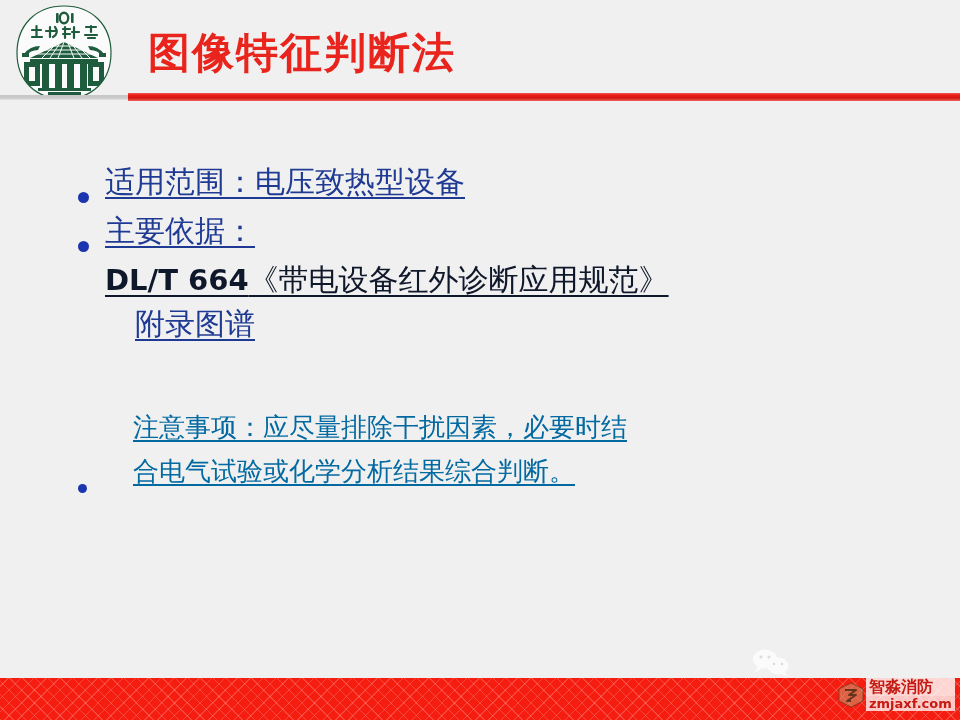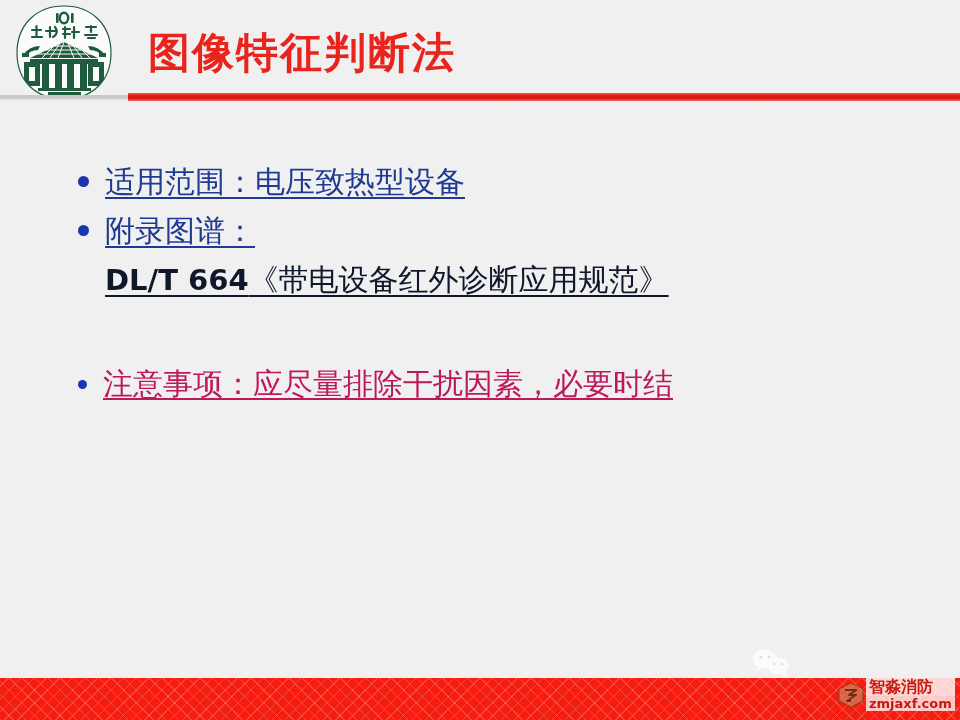--- a/index.html
+++ b/index.html
@@ -77,21 +77,21 @@
     position: absolute;
     left: 78px;
     top: 160px;
     width: 840px;
     color: #1f3a93;
     font-family: "DejaVu Serif", "Liberation Serif", serif;
   }
 
   .bullet-row {
     display: flex;
-    align-items: flex-start;
+    align-items: flex-end;
     margin-bottom: 6px;
   }
   .bullet-dot {
     flex: 0 0 auto;
     width: 11px;
     height: 11px;
     border-radius: 50%;
     background: #1a35ad;
     margin-top: 16px;
     margin-right: 16px;
@@ -135,23 +135,24 @@
   }
   .sub-indent .u {
     text-decoration: underline;
     text-underline-offset: 5px;
     text-decoration-thickness: 2px;
   }
 
   .gap { height: 60px; }
 
   .para-text {
-    font-size: 30px;
+    font-size: 26px;
     line-height: 44px;
-    color: #be185d;
+    color: #0369a1;
+    margin-left: 30px;
   }
   .para-text .u {
     text-decoration: underline;
     text-underline-offset: 4px;
     text-decoration-thickness: 2px;
   }
 
   
   .wechat-wm {
     position: absolute;
@@ -292,34 +293,38 @@
 
   <div class="content">
 
     <div class="bullet-row">
       <span class="bullet-dot"></span>
       <span class="bullet-text">适用范围：电压致热型设备</span>
     </div>
 
     <div class="bullet-row">
       <span class="bullet-dot"></span>
-      <span class="bullet-text">附录图谱：</span>
+      <span class="bullet-text">主要依据：</span>
     </div>
 
     <div class="sub-line">
       <span class="u code-label">DL/T 664</span><span class="u">《带电设备红外诊断应用规范》</span>
     </div>
 
+    <div class="sub-indent">
+      <span class="u">附录图谱</span>
+    </div>
 
     <div class="gap"></div>
 
     <div class="bullet-row">
       <span class="bullet-dot small"></span>
       <span class="para-text">
         <span class="u">注意事项：应尽量排除干扰因素，必要时结</span><br>
+        <span class="u">合电气试验或化学分析结果综合判断。</span>
       </span>
     </div>
 
   </div>
 
   <div class="footer-bar"></div>
 
   <div class="wechat-wm">
     <svg width="38" height="28" viewBox="0 0 38 28" xmlns="http://www.w3.org/2000/svg">
       <g fill="rgba(255,255,255,0.92)">

